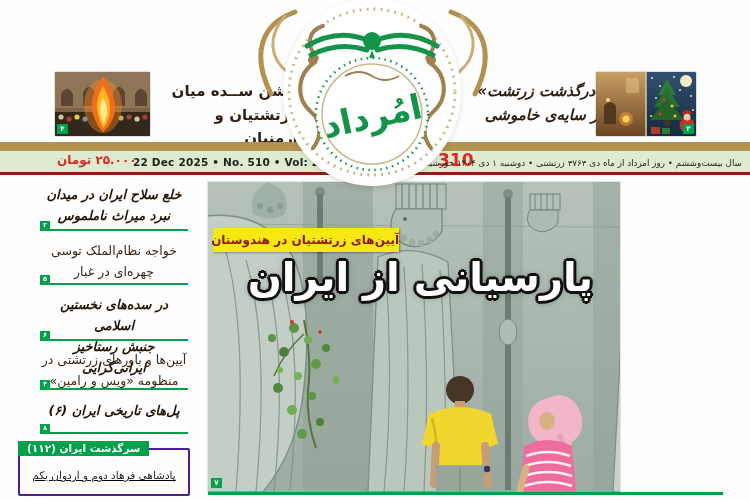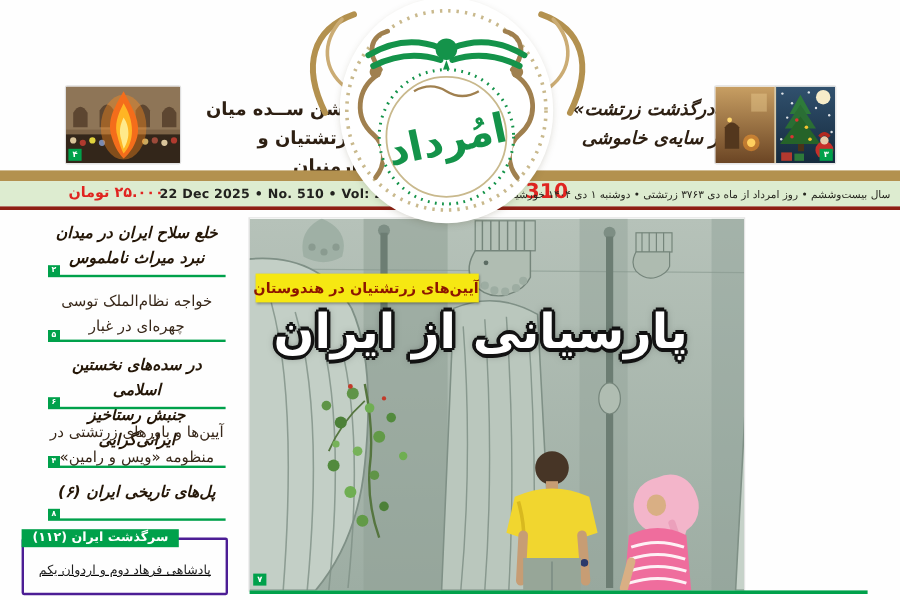--- a/index.html
+++ b/index.html
@@ -47,21 +47,21 @@
   .story-label{position:absolute;top:-9px;left:-2px;background:#00a14b;color:#fff;
     font-size:10.5px;font-weight:bold;padding:1px 9px 2px;white-space:nowrap;}
   .story-text{margin-top:19px;text-align:center;font-size:10.5px;font-weight:500;color:#1e1e1e;}
   
   .main-photo{left:208px;top:182px;width:412px;height:310px;overflow:hidden;
     box-shadow:0 0 0 1px rgba(0,0,0,.1);}
   .photo-underline{left:208px;top:492px;width:515px;height:3px;background:#00a14b;}
   .kicker{position:absolute;left:5px;top:46px;width:186px;height:24px;background:#f6e812;
     color:#8c1500;font-weight:bold;font-size:12px;line-height:24px;text-align:center;
     direction:rtl;white-space:nowrap;box-shadow:1px 1px 2px rgba(0,0,0,.35);}
-  .headline{position:absolute;left:0;top:72px;width:385px;text-align:center;direction:rtl;
+  .headline{position:absolute;left:0;top:72px;width:385px;text-align:right;direction:rtl;
     font-size:40px;font-weight:bold;color:#fff;white-space:nowrap;
     text-shadow:3px 0 0 #121212,-3px 0 0 #121212,0 3px 0 #121212,0 -3px 0 #121212,
       2px 2px 0 #121212,-2px 2px 0 #121212,2px -2px 0 #121212,-2px -2px 0 #121212,
       0 0 7px rgba(0,0,0,.55);}
   .main-badge{left:3px;bottom:4px;}
 </style>
 </head>
 <body>
 
 <svg class="abs flourish" style="left:243px;top:6px" width="55" height="92" viewBox="0 0 55 92">

